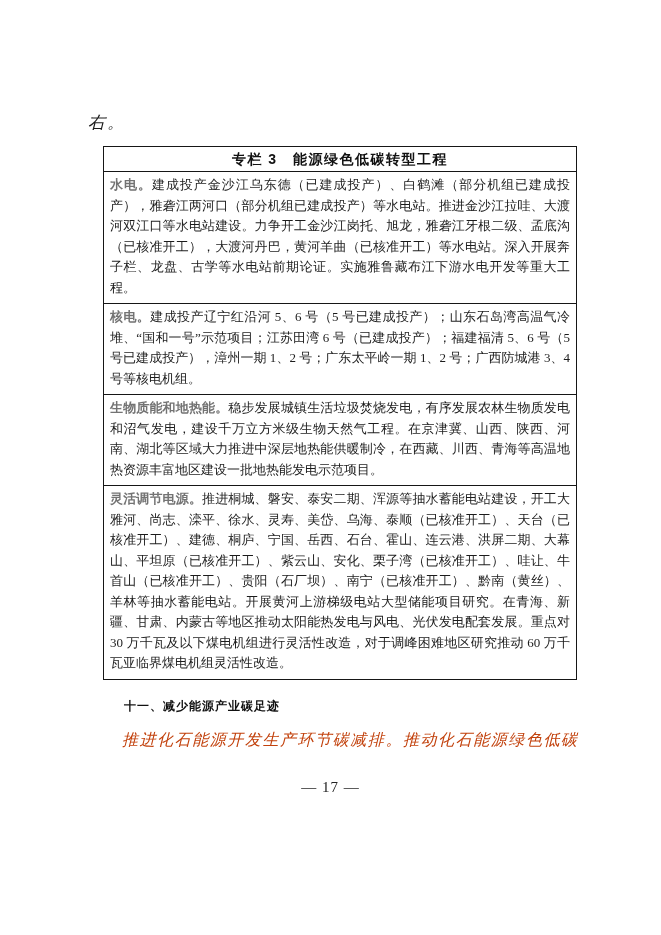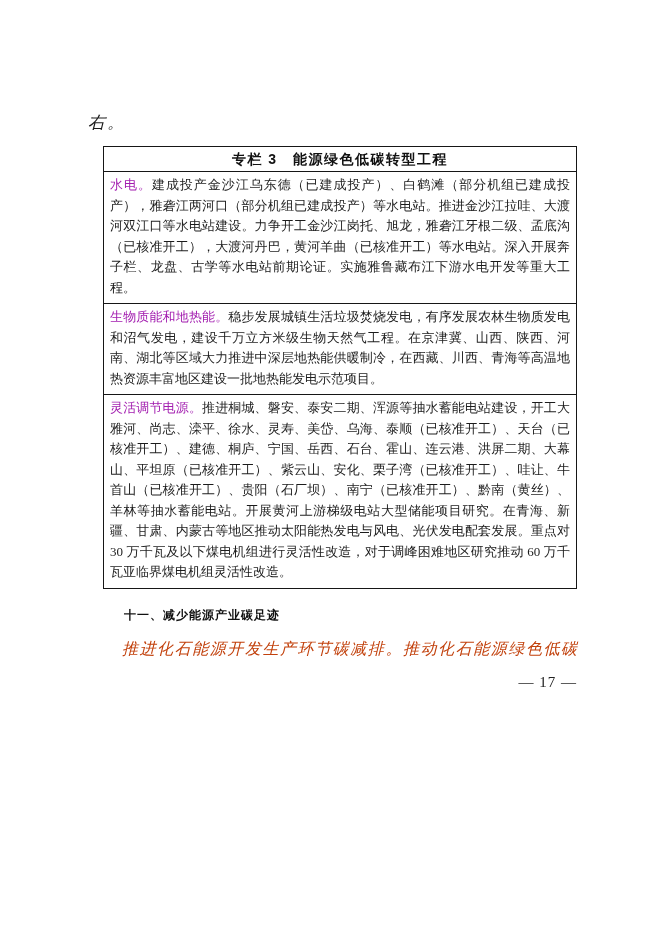--- a/index.html
+++ b/index.html
@@ -50,22 +50,22 @@
     font-size: 13px;
     line-height: 20.5px;
     text-align: justify;
     color: #1c1c1c;
   }
   .panel-row + .panel-row {
     border-top: 1px solid #161616;
   }
   .row-label {
     font-family: "Liberation Sans", "DejaVu Sans", sans-serif;
-    font-weight: normal;
-    color: #a21caf;
+    font-weight: bold;
+    color: #737373;
   }
   .section-heading {
     margin: 14px 0 0 40px;
     font-family: "Liberation Sans", "DejaVu Sans", sans-serif;
     font-weight: bold;
     font-size: 12px;
     line-height: 24px;
     letter-spacing: 1px;
     color: #111;
   }
@@ -73,39 +73,40 @@
     margin: 9px 0 0 38px;
     width: 455px;
     font-size: 16px;
     line-height: 26px;
     font-style: italic;
     text-align: justify;
     text-align-last: justify;
     color: #c2410c;
   }
   .page-number {
-    margin-top: 12px;
-    text-align: right;
+    margin-top: 26px;
+    text-align: center;
     font-size: 15px;
     letter-spacing: 1px;
     color: #222;
   }
 </style>
 </head>
 <body>
 
 <div class="page">
 
   <p class="carryover">右。</p>
 
   <div class="panel">
     <div class="panel-header">专栏 3　能源绿色低碳转型工程</div>
 
     <div class="panel-row"><span class="row-label">水电。</span><span class="row-text">建成投产金沙江乌东德（已建成投产）、白鹤滩（部分机组已建成投产），雅砻江两河口（部分机组已建成投产）等水电站。推进金沙江拉哇、大渡河双江口等水电站建设。力争开工金沙江岗托、旭龙，雅砻江牙根二级、孟底沟（已核准开工），大渡河丹巴，黄河羊曲（已核准开工）等水电站。深入开展奔子栏、龙盘、古学等水电站前期论证。实施雅鲁藏布江下游水电开发等重大工程。</span></div>
 
+    <div class="panel-row"><span class="row-label">核电。</span><span class="row-text">建成投产辽宁红沿河 5、6 号（5 号已建成投产）；山东石岛湾高温气冷堆、“国和一号”示范项目；江苏田湾 6 号（已建成投产）；福建福清 5、6 号（5 号已建成投产），漳州一期 1、2 号；广东太平岭一期 1、2 号；广西防城港 3、4 号等核电机组。</span></div>
 
 
     <div class="panel-row"><span class="row-label">生物质能和地热能。</span><span class="row-text">稳步发展城镇生活垃圾焚烧发电，有序发展农林生物质发电和沼气发电，建设千万立方米级生物天然气工程。在京津冀、山西、陕西、河南、湖北等区域大力推进中深层地热能供暖制冷，在西藏、川西、青海等高温地热资源丰富地区建设一批地热能发电示范项目。</span></div>
 
     <div class="panel-row"><span class="row-label">灵活调节电源。</span><span class="row-text">推进桐城、磐安、泰安二期、浑源等抽水蓄能电站建设，开工大雅河、尚志、滦平、徐水、灵寿、美岱、乌海、泰顺（已核准开工）、天台（已核准开工）、建德、桐庐、宁国、岳西、石台、霍山、连云港、洪屏二期、大幕山、平坦原（已核准开工）、紫云山、安化、栗子湾（已核准开工）、哇让、牛首山（已核准开工）、贵阳（石厂坝）、南宁（已核准开工）、黔南（黄丝）、羊林等抽水蓄能电站。开展黄河上游梯级电站大型储能项目研究。在青海、新疆、甘肃、内蒙古等地区推动太阳能热发电与风电、光伏发电配套发展。重点对 30 万千瓦及以下煤电机组进行灵活性改造，对于调峰困难地区研究推动 60 万千瓦亚临界煤电机组灵活性改造。</span></div>
   </div>
 
   <h2 class="section-heading">十一、减少能源产业碳足迹</h2>
 
   <p class="section-para">推进化石能源开发生产环节碳减排。推动化石能源绿色低碳</p>

